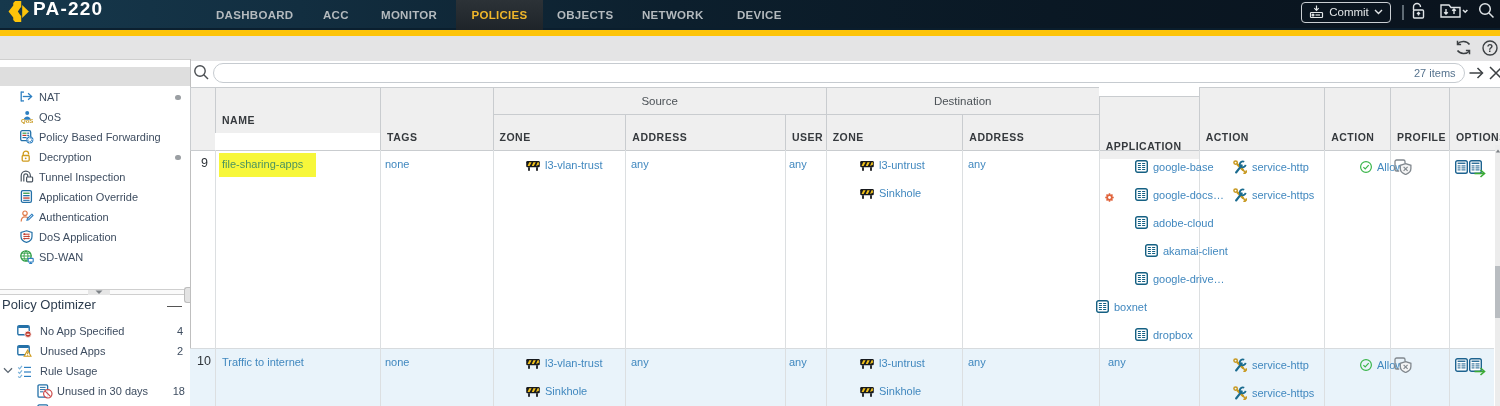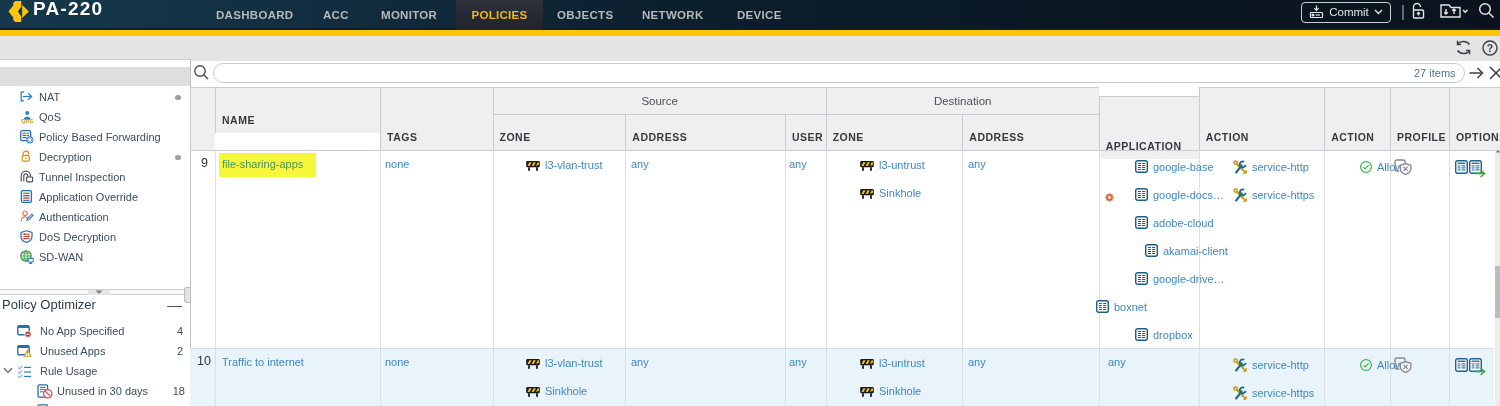--- a/index.html
+++ b/index.html
@@ -266,21 +266,21 @@
   <div class="sitem" style="top:167px;">
     <svg class="ic" width="13" height="13" viewBox="0 0 13 13">
       <path d="M6.5 0.8 L12 2.5 V6.5 Q12 10.8 6.5 12.4 Q1 10.8 1 6.5 V2.5 Z" fill="none" stroke="#2471a8" stroke-width="1.2"></path>
       <g stroke="#c0392b" stroke-width="1">
           <path d="M3.4 4.2 H9.6 M3.4 6.4 H9.6 M3.4 8.6 H9.6"></path>
         </g>
       <circle cx="4.4" cy="4.2" r="0.9" fill="#c0392b"></circle>
         <circle cx="8.6" cy="6.4" r="0.9" fill="#c0392b"></circle>
         <circle cx="4.4" cy="8.6" r="0.9" fill="#c0392b"></circle>
     </svg>
-    <span class="tx">DoS Decryption</span>
+    <span class="tx">DoS Application</span>
   </div>
   <div class="sitem" style="top:187px;">
     <svg class="ic" width="14" height="14" viewBox="0 0 14 14">
       <circle cx="6" cy="6" r="5.2" fill="none" stroke="#2f9e44" stroke-width="1.3"></circle>
       <path d="M6 0.8 A7.6 7.6 0 0 0 6 11.2 M6 0.8 A7.6 7.6 0 0 1 6 11.2 M0.9 6 H11.1 M1.6 3.2 H10.4 M1.6 8.8 H10.4" fill="none" stroke="#2f9e44" stroke-width="0.9"></path>
       <rect x="8.2" y="8.4" width="5" height="3.6" rx="0.6" fill="#fff" stroke="#2d7fc1" stroke-width="1.1"></rect>
       <path d="M10.7 12 V13.3 M9.2 13.4 H12.2" stroke="#2d7fc1" stroke-width="1.1"></path>
     </svg>
     <span class="tx">SD-WAN</span>
   </div>

